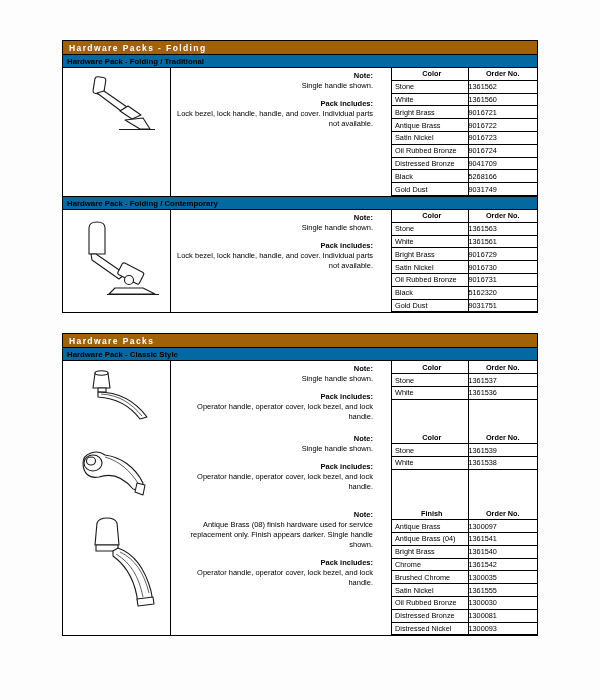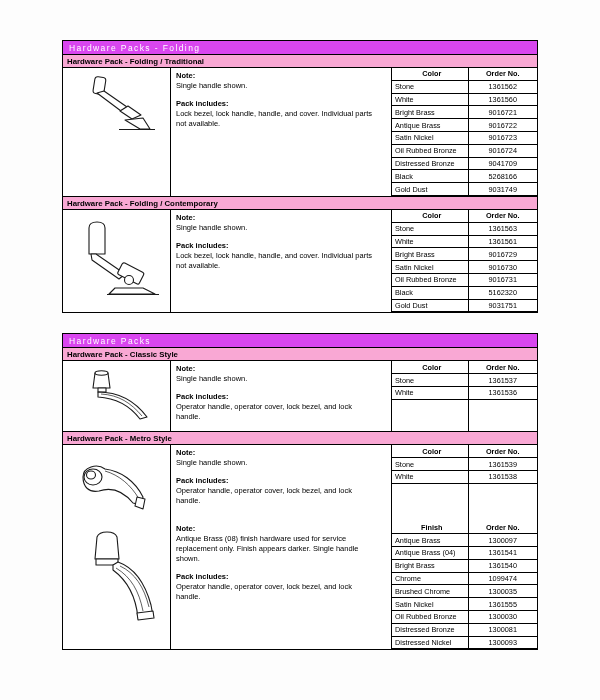--- a/index.html
+++ b/index.html
@@ -4,63 +4,64 @@
 <style>
   html,body { margin:0; padding:0; }
   body {
     width:600px; height:700px; background:#fdfdfd; position:relative;
     font-family:"Liberation Sans", sans-serif; color:#000;
     -webkit-font-smoothing:antialiased;
   }
   .page { position:absolute; left:62px; top:40px; width:476px; }
 
   .group-header {
-    background:#d946ef; color:#fff; font-weight:normal; font-size:8.5px;
+    background:#a16207; color:#fff; font-weight:bold; font-size:8.5px;
     letter-spacing:1.4px; height:15px; line-height:15px; padding:0 6px;
     box-sizing:border-box; border:1px solid #000;
   }
   .group2 { margin-top:20px; }
 
   .section { margin-top:-1px; }
   .section-title {
-    background:#f9a8d4; border:1px solid #000; font-weight:bold;
+    background:#0369a1; border:1px solid #000; font-weight:bold;
     font-size:7.8px; height:14px; line-height:13px; padding:0 4px;
     box-sizing:border-box;
   }
   .section-body {
     display:flex; border:1px solid #000; border-top:none; background:#fff;
   }
   .img-cell {
     width:108px; flex:0 0 108px; border-right:1px solid #000;
     position:relative; box-sizing:border-box;
   }
   .img-cell svg { position:absolute; left:0; top:0; }
   .note-cell {
     flex:1; padding:3px 6px 7px 5px; font-size:7.5px; line-height:1.32;
     box-sizing:border-box;
+    text-align:right;
   }
   .note-label { font-weight:bold; }
   .note-gap { height:8px; }
 
   .right-table {
     width:146px; flex:0 0 146px; border-left:1px solid #000;
     position:relative; box-sizing:border-box; display:flex; flex-direction:column;margin-left:12px;
   }
   .col-sep {
     position:absolute; left:76px; top:0; bottom:0; width:1px; background:#000;
   }
   .thead, .trow {
     display:flex; height:12.8px; box-sizing:border-box;
     border-bottom:1px solid #000; align-items:center; font-size:7.3px;
   }
   .thead { font-weight:bold; }
   .thead .tc { text-align:center; }
   .tc { box-sizing:border-box; }
   .tc-name { width:77px; padding-left:3px; }
-  .tc-num  { width:69px; text-align:center; }
+  .tc-num  { width:69px; }
 
   .body-s2 { min-height:70px; }
   .body-s3 { min-height:76px; }
 </style>
 </head>
 <body>
 
 <div class="page">
 
   <div class="group-header">Hardware Packs - Folding</div>
@@ -233,21 +234,20 @@
             <div class="trow">
               <div class="tc tc-name">White</div>
               <div class="tc tc-num">1361536</div>
             </div>
           </div>
       </div>
     </div>
   </div>
 
   <div class="section">
-    <div class="section-title">Hardware Pack - Metro Style</div>
     <div class="section-body body-s3">
       <div class="img-cell">
         <svg width="108" height="76" viewBox="0 0 108 76">
           <g fill="#fff" stroke="#1a1a1a" stroke-width="1.1" stroke-linejoin="round">
             <path d="M20,32 C20,22 34,18 42,24 C58,26 72,36 80,52 L78,60 L70,58 C60,46 48,42 36,46 C26,48 20,42 20,32 Z"></path>
             <ellipse cx="30" cy="32" rx="9" ry="8"></ellipse>
             <ellipse cx="28" cy="30" rx="4.5" ry="4"></ellipse>
             <path d="M42,26 C56,30 68,40 76,54" fill="none" stroke-width="0.7"></path>
             <path d="M74,52 l8,2 l-2,10 l-8,-3 z"></path>
           </g>
@@ -315,21 +315,21 @@
             <div class="trow">
               <div class="tc tc-name">Antique Brass (04)</div>
               <div class="tc tc-num">1361541</div>
             </div>
             <div class="trow">
               <div class="tc tc-name">Bright Brass</div>
               <div class="tc tc-num">1361540</div>
             </div>
             <div class="trow">
               <div class="tc tc-name">Chrome</div>
-              <div class="tc tc-num">1099474</div>
+              <div class="tc tc-num">1361542</div>
             </div>
             <div class="trow">
               <div class="tc tc-name">Brushed Chrome</div>
               <div class="tc tc-num">1300035</div>
             </div>
             <div class="trow">
               <div class="tc tc-name">Satin Nickel</div>
               <div class="tc tc-num">1361555</div>
             </div>
             <div class="trow">

